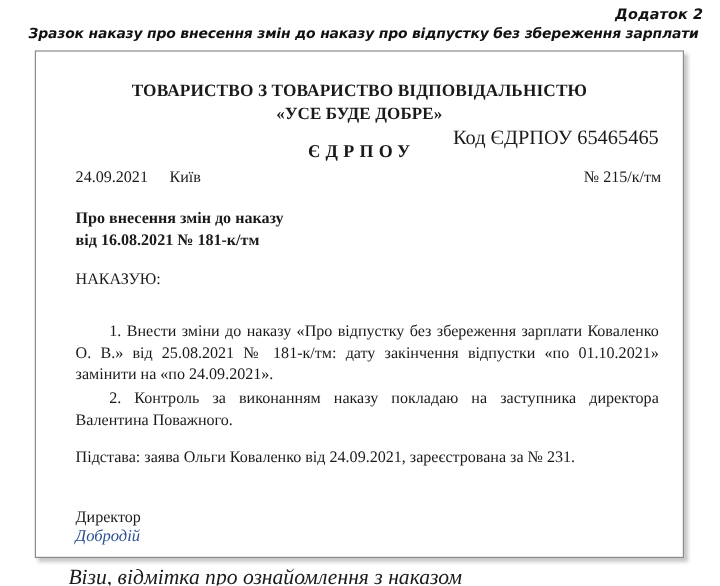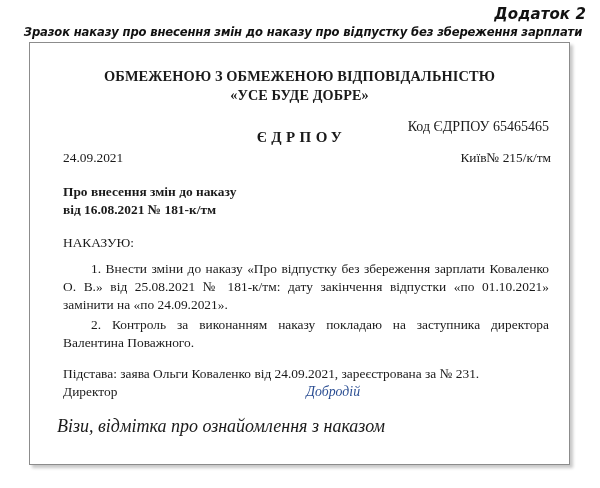--- a/index.html
+++ b/index.html
@@ -18,21 +18,21 @@
   }
 
   
   .page-top {
     padding: 2px 10px 0 10px;
   }
   .appendix-label {
     text-align: right;
     font-family: "DejaVu Sans", "Liberation Sans", sans-serif;
     font-style: italic;
-    font-size: 15px;
+    font-size: 12px;
     font-weight: 600;
     color: #131313;
     letter-spacing: 0.1px;
     margin: 3px 4px 0 0;
   }
   .doc-caption {
     text-align: center;
     font-family: "DejaVu Sans", "Liberation Sans", sans-serif;
     font-style: italic;
     font-weight: bold;
@@ -66,42 +66,41 @@
     margin-top: 24px;
     letter-spacing: 0.1px;
   }
   .org-line-1 { font-size: 14.4px; }
   .org-line-2 { font-size: 14.2px; }
   .org-line-3 { font-size: 14.2px; }
 
   
   .code-row {
     text-align: right;
-    font-size: 14px;
-    margin-top: 14px;
+    font-size: 17px;
     padding-right: 2px;
   }
   .order-title {
     text-align: center;
     font-weight: bold;
     font-size: 15px;
     letter-spacing: 4.4px;
     margin-top: -6px;
     padding-left: 4px;
   }
 
   
   .meta-row {
     display: flex;
     align-items: baseline;
     font-size: 13.4px;
     margin-top: 4px;
   }
   .meta-date { flex: 0 0 auto; padding-left: 15px; }
-  .meta-city { flex: 1 1 auto; text-align: right; padding-left: 18px; }
+  .meta-city { flex: 1 1 auto; text-align: left; padding-left: 18px; }
   .meta-number { flex: 0 0 auto; text-align: right; }
 
   
   .subject {
     font-weight: bold;
     font-size: 13.4px;
     line-height: 1.36;
     margin-top: 17px;
     padding-left: 15px;
   }
@@ -110,37 +109,38 @@
   .order-verb {
     font-size: 13.4px;
     margin-top: 16px;
     padding-left: 15px;
   }
   .body-par {
     font-size: 13.4px;
     line-height: 1.33;
     text-align: justify;
     text-indent: 28px;
-    margin-top: 9px;
+    margin-top: 26px;
     padding: 0 2px 0 15px;
   }
   .body-par.second { margin-top: 2px; }
   .basis {
     font-size: 13.4px;
     margin-top: 15px;
     padding-left: 15px;
   }
 
   
   .sign-row {
     display: flex;
     align-items: baseline;
     font-size: 13.4px;
-    margin-top: 2px;
+    margin-top: 34px;
     padding: 0 2px 0 15px;
+    flex-direction: column;
   }
   .sign-position { flex: 0 0 auto; }
   .sign-mark {
     flex: 1 1 auto;
     text-align: center;
     font-style: italic;
     font-size: 13.8px;
     color: #2c4f93;
   }
   .sign-name { flex: 0 0 auto; text-align: right; }
@@ -156,21 +156,21 @@
 <body>
 
 <div class="page-top">
   <div class="appendix-label">Додаток 2</div>
   <div class="doc-caption">Зразок наказу про внесення змін до наказу про відпустку без збереження зарплати</div>
 </div>
 
 <div class="doc-frame">
 
   <div class="org-block">
-    <div class="org-line-1">ОБМЕЖЕНОЮ З ОБМЕЖЕНОЮ ВІДПОВІДАЛЬНІСТЮ</div>
+    <div class="org-line-1">ТОВАРИСТВО З ТОВАРИСТВО ВІДПОВІДАЛЬНІСТЮ</div>
     <div class="org-line-2">«УСЕ БУДЕ ДОБРЕ»</div>
   </div>
 
   <div class="code-row">Код ЄДРПОУ 65465465</div>
 
   <div class="order-title">ЄДРПОУ</div>
 
   <div class="meta-row">
     <div class="meta-date">24.09.2021</div>
     <div class="meta-city">Київ</div>

